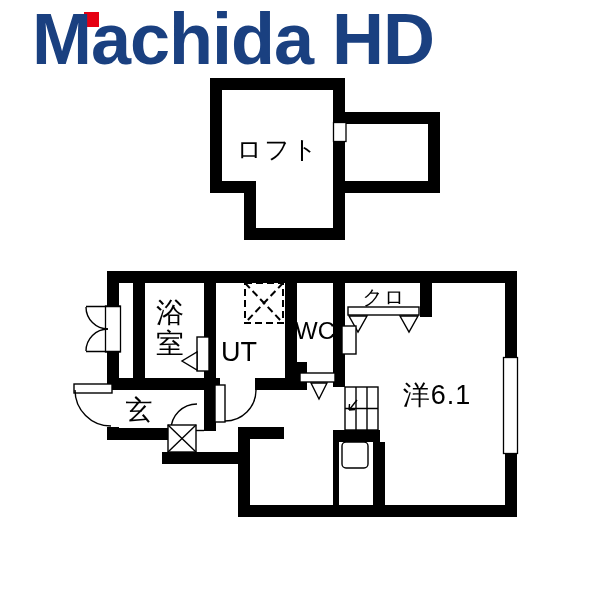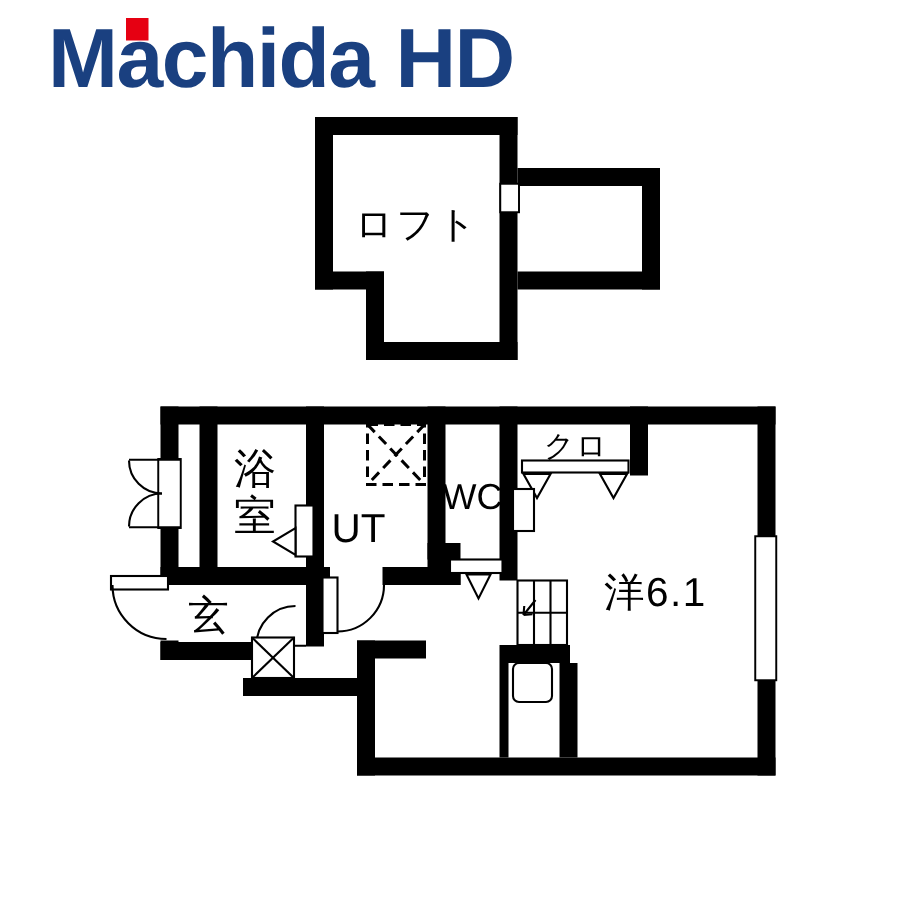--- a/index.html
+++ b/index.html
@@ -3,21 +3,21 @@
 <meta charset="utf-8">
 <style>
   html,body{margin:0;padding:0;background:#fff;}
   #page{position:relative;width:600px;height:600px;background:#ffffff;overflow:hidden;
         font-family:"Liberation Sans","DejaVu Sans",sans-serif;}
   
   #logo{position:absolute;left:30px;top:10px;width:380px;height:60px;}
   #logo .wordmark{
       position:absolute;left:2px;top:0px;
       font-family:"Liberation Sans","DejaVu Sans",sans-serif;
-      font-weight:700;font-size:56px;line-height:58px;letter-spacing:-1px;
+      font-weight:700;font-size:72px;line-height:58px;letter-spacing:-1px;
       color:#1a4080;white-space:nowrap;}
   #logo .red-sq{position:absolute;left:54px;top:2px;width:15px;height:15px;background:#e60012;}
   
   #plan{position:absolute;left:0;top:0;}
   .w{fill:#000000;stroke:none;}
   .open{fill:#ffffff;stroke:#000000;stroke-width:1.3;}
   .ln{fill:none;stroke:#000000;stroke-width:1.4;}
   .sym{fill:#ffffff;stroke:#000000;stroke-width:1.4;}
   .dash{fill:none;stroke:#000000;stroke-width:2;stroke-dasharray:7 4;}
   .lbl{fill:#000000;font-family:"Liberation Sans","DejaVu Sans",sans-serif;}

